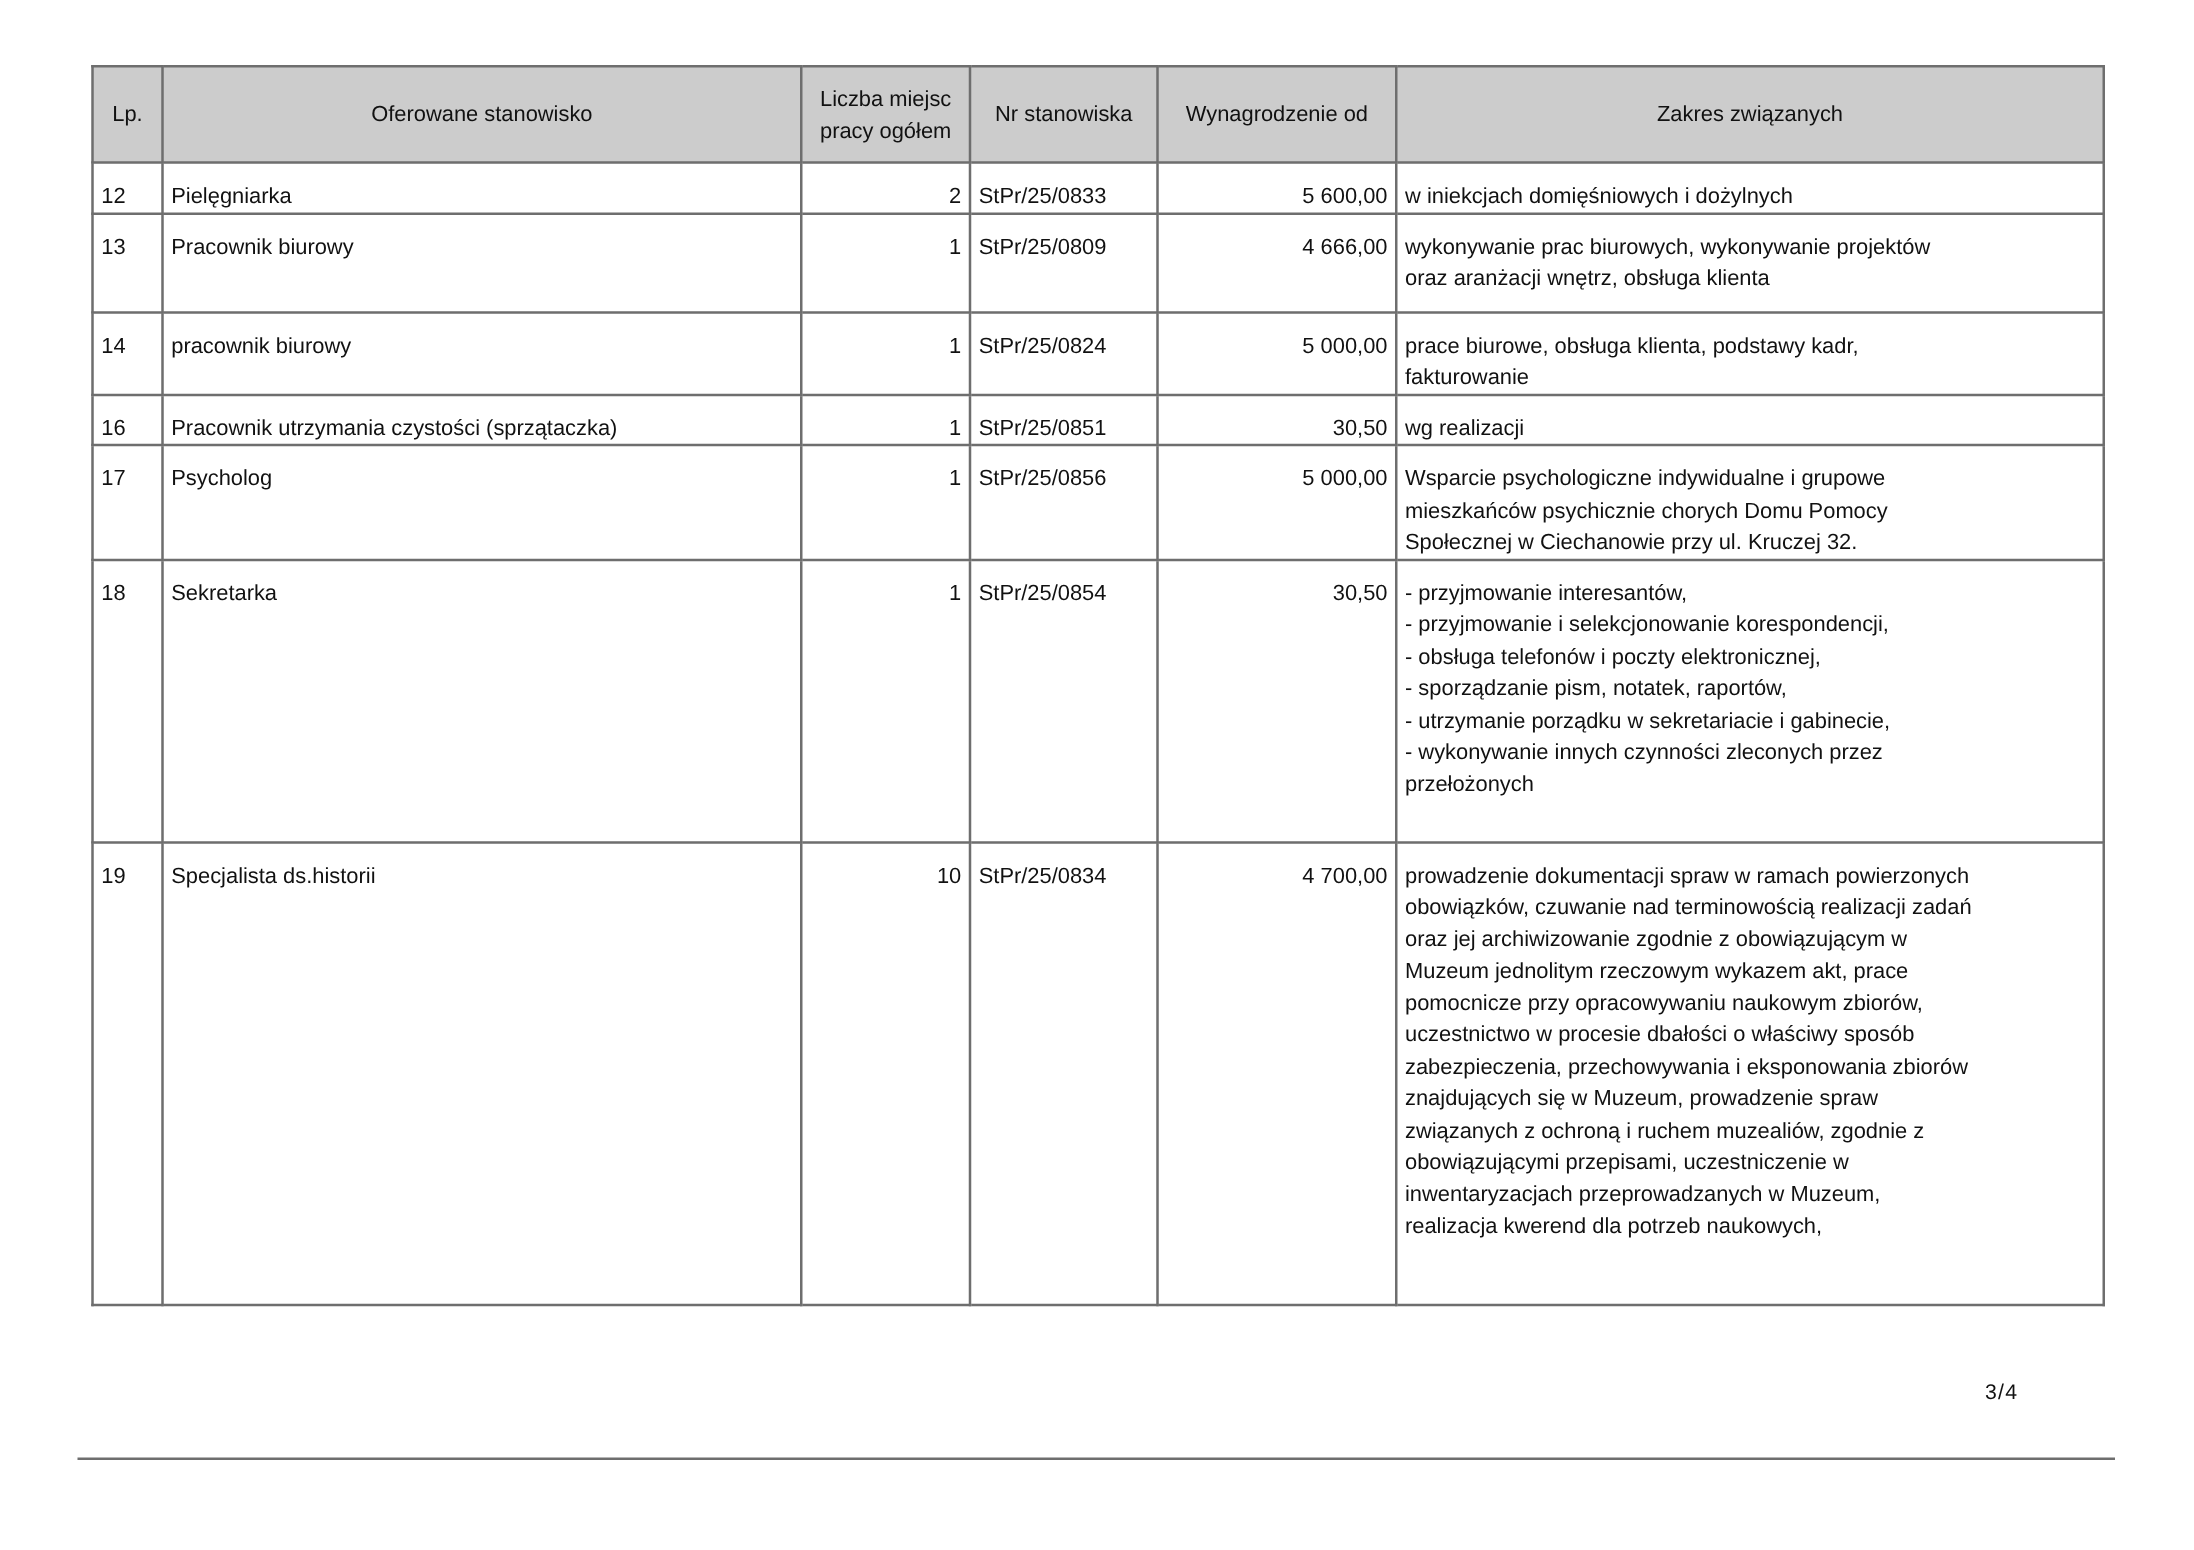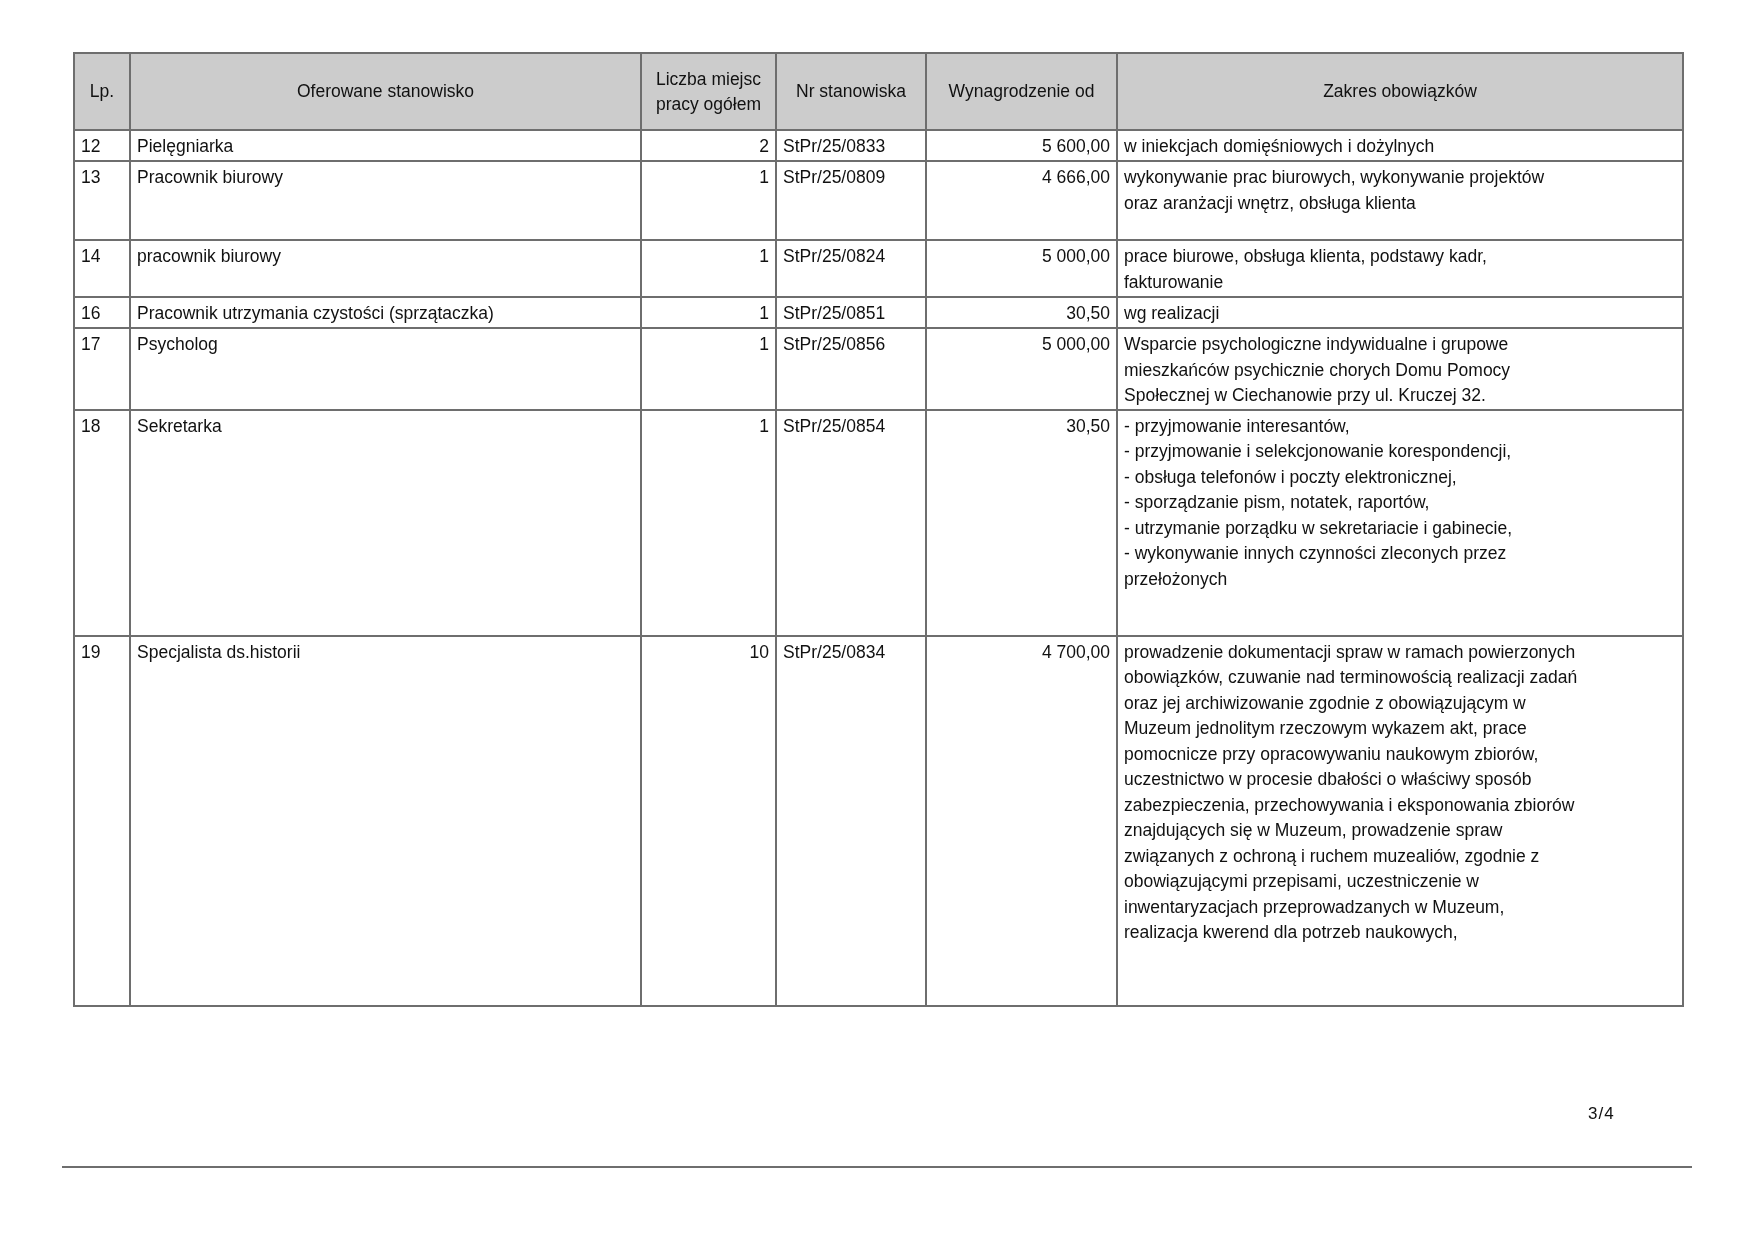--- a/index.html
+++ b/index.html
@@ -5,21 +5,21 @@
   html, body { margin:0; padding:0; background:#ffffff; }
   body { width:1755px; height:1240px; position:relative; overflow:hidden;
          font-family:"Liberation Sans", "DejaVu Sans", sans-serif; color:#111; }
   .page { position:absolute; left:0; top:0; width:1755px; height:1240px; }
   table.jobs { position:absolute; left:73px; top:52px; width:1609px;
                border-collapse:collapse; table-layout:fixed; font-size:17.5px;border-radius:21px; }
   table.jobs th, table.jobs td { border:2px solid #6e6e6e; padding:0 6px; vertical-align:top;
                line-height:25.5px; }
   table.jobs th { background:#cccccc; font-weight:normal; text-align:center; vertical-align:middle;
                height:75px; padding:0 6px; line-height:25px; }
-  table.jobs td { padding-top:3px; }
+  table.jobs td { padding-top:13px; }
   td.num, td.sal { text-align:right; }
   td.lp, td.name, td.code { text-align:left; }
   .wrap { white-space:pre-line; }
   .footer-line { position:absolute; left:62px; top:1166px; width:1630px; height:2px; background:#6e6e6e; }
   .page-num { position:absolute; left:1588px; top:1104px; font-size:17px; letter-spacing:1px; }
 </style>
 </head>
 <body>
 
 <div class="page">
@@ -32,21 +32,21 @@
       <col style="width:191px">
       <col style="width:566px">
     </colgroup>
     <thead>
       <tr>
         <th>Lp.</th>
         <th>Oferowane stanowisko</th>
         <th>Liczba miejsc pracy ogółem</th>
         <th>Nr stanowiska</th>
         <th>Wynagrodzenie od</th>
-        <th>Zakres obowiązków</th>
+        <th>Zakres związanych</th>
       </tr>
     </thead>
     <tbody>
       <tr style="height:31px">
         <td class="lp">12</td>
         <td class="name">Pielęgniarka</td>
         <td class="num">2</td>
         <td class="code">StPr/25/0833</td>
         <td class="sal">5 600,00</td>
         <td class="wrap">w iniekcjach domięśniowych i dożylnych</td>

